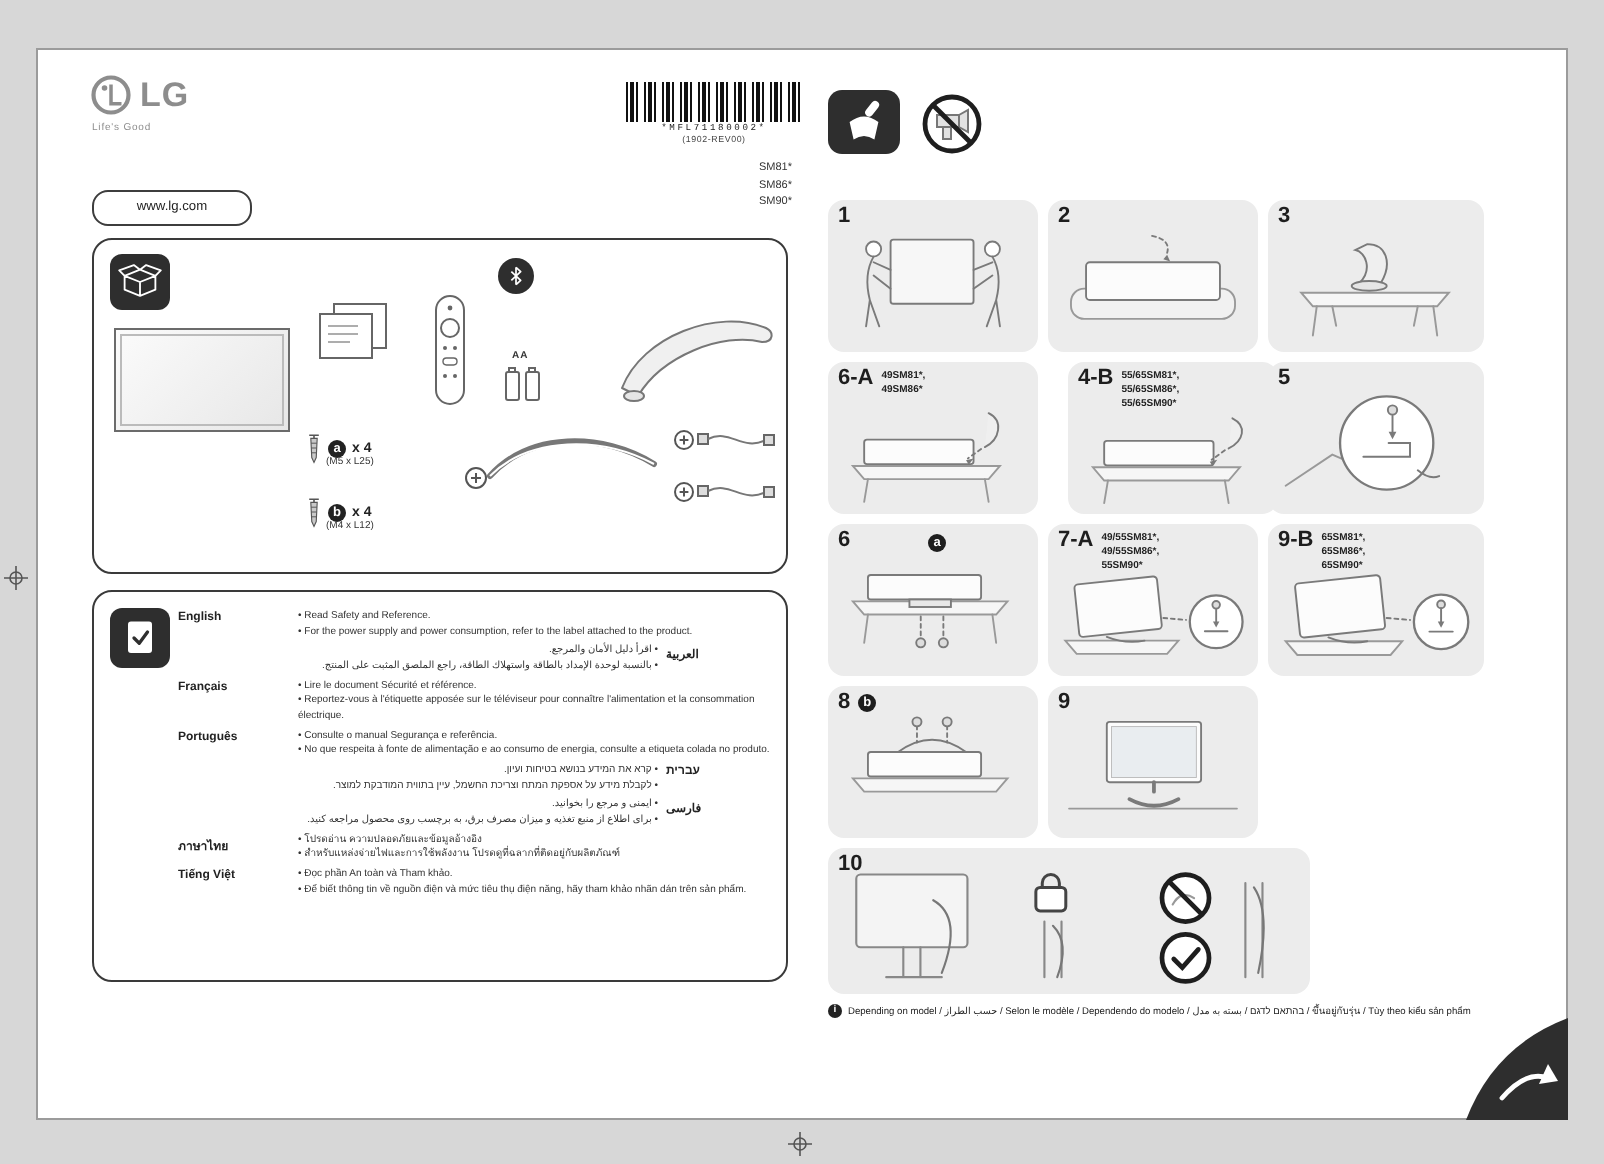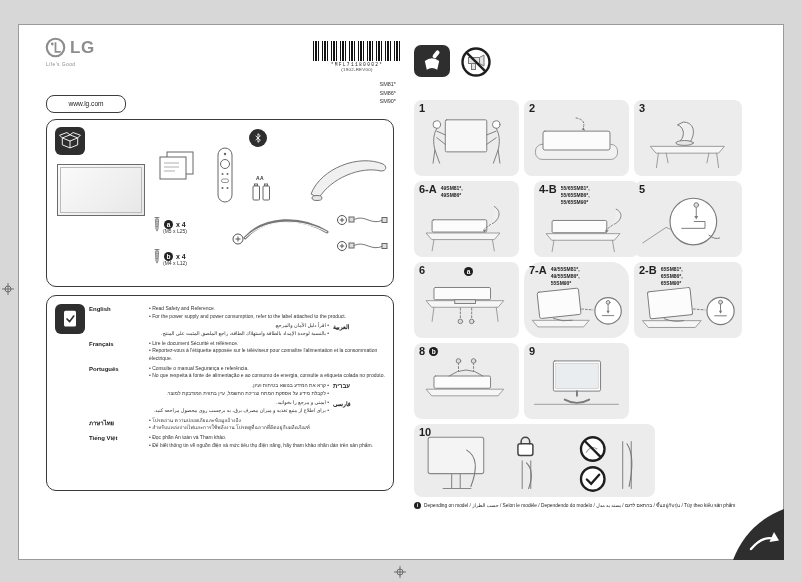--- a/index.html
+++ b/index.html
@@ -396,21 +396,21 @@
         <path d="M18 35 L16 50 M84 35 L86 50" stroke="#999"></path>
         <rect x="18" y="14" width="60" height="13" rx="1.5" fill="#fcfcfc"></rect>
         <rect x="40" y="27" width="22" height="4" fill="#e8e8e8"></rect>
         <path d="M46 46 v-11 M58 46 v-11" stroke-dasharray="2 2"></path>
         <circle cx="46" cy="50" r="2.4" fill="#ddd"></circle>
         <circle cx="58" cy="50" r="2.4" fill="#ddd"></circle>
       </svg>
     </div>
   </div>
 
-  <div class="panel" style="left:505px;top:237px;width:105px;height:76px;border-radius:18px;">
+  <div class="panel" style="left:505px;top:237px;width:105px;height:76px;">
     <div class="step-head">
       <span class="step-num">7-A</span>
       <span class="step-models">
         <span style="display:block">49/55SM81*,</span>
         <span style="display:block">49/55SM86*,</span>
         <span style="display:block">55SM90*</span>
       </span>
     </div>
     <div class="ill" style="top:20px;">
       <svg viewBox="0 0 105 52" fill="none" stroke="#7a7a7a" stroke-linecap="round">
@@ -422,21 +422,21 @@
         <circle cx="86" cy="19" r="2" fill="#ddd"></circle>
         <path d="M86 21 v7"></path>
         <path d="M86 31 l-1.7 -3.2 h3.4 Z" fill="#7a7a7a" stroke="none"></path>
         <path d="M58 26 L70 27" stroke-dasharray="2 2"></path>
       </svg>
     </div>
   </div>
 
   <div class="panel" style="left:615px;top:237px;width:108px;height:76px;">
     <div class="step-head">
-      <span class="step-num">2-B</span>
+      <span class="step-num">9-B</span>
       <span class="step-models">
         <span style="display:block">65SM81*,</span>
         <span style="display:block">65SM86*,</span>
         <span style="display:block">65SM90*</span>
       </span>
     </div>
     <div class="ill" style="top:20px;">
       <svg viewBox="0 0 105 52" fill="none" stroke="#7a7a7a" stroke-linecap="round">
         <polygon points="6,38 66,38 60,45 12,45" fill="#f6f6f6" stroke="#999"></polygon>
         <rect x="12" y="6" width="44" height="28" rx="2" fill="#fcfcfc" transform="rotate(-6 34 20)"></rect>

